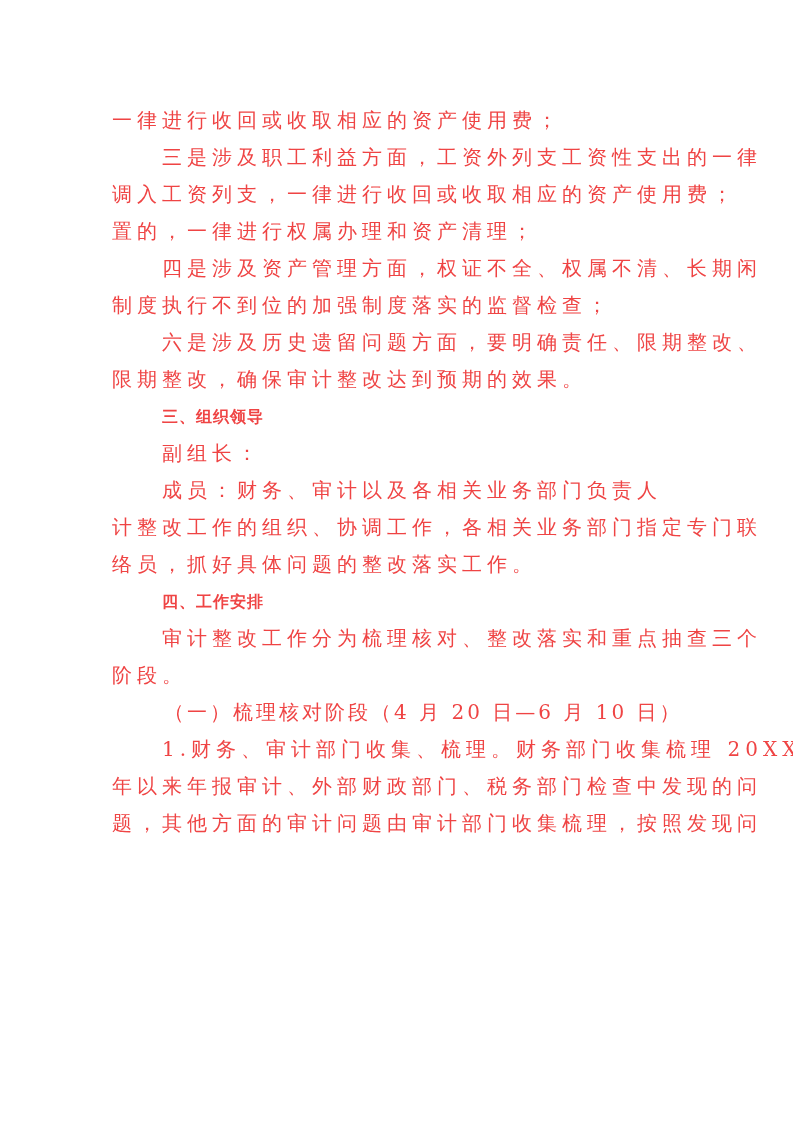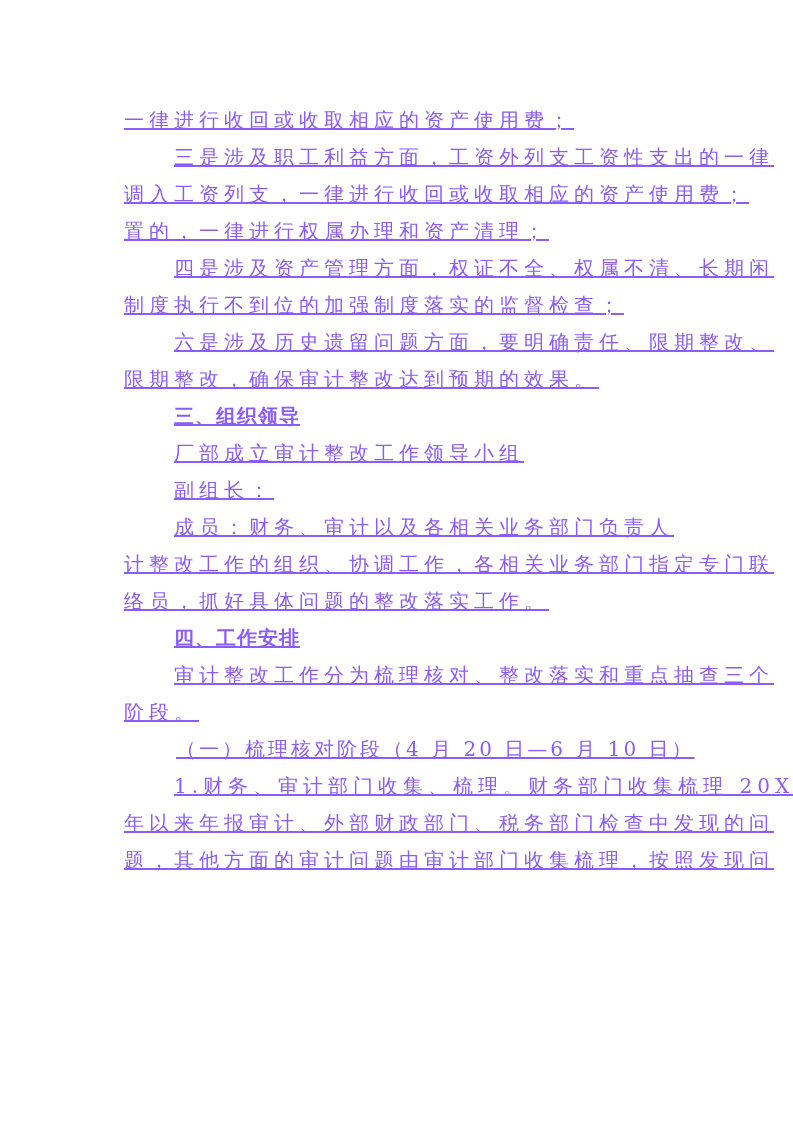--- a/index.html
+++ b/index.html
@@ -1,58 +1,56 @@
 <!DOCTYPE html>
 <html><head>
 <meta charset="utf-8">
 <style>
   html, body { margin: 0; padding: 0; background: #ffffff; }
   body { width: 793px; height: 1122px; position: relative; overflow: hidden; }
   .page {
     position: absolute;
-    left: 124px;
+    left: 112px;
     top: 102px;
     width: 556px;
-    color: #8b5cf6;
+    color: #ef4444;
     font-family: "DejaVu Serif", "Liberation Serif", serif;
-    text-decoration: underline;
   }
   .line {
     height: 37px;
     line-height: 37px;
     font-size: 20px;
     letter-spacing: 5px;
     white-space: nowrap;
   }
   .indent { padding-left: 50px; }
   .heading {
     font-family: "DejaVu Sans", "Liberation Sans", sans-serif;
     font-weight: bold;
     letter-spacing: 1px;
-    font-size: 20px;
+    font-size: 16px;
   }
   .sub {
     padding-left: 52px;
     letter-spacing: 3px;
   }
 </style>
 </head>
 <body>
 
 <div class="page">
   <div class="line">一律进行收回或收取相应的资产使用费；</div>
   <div class="line indent">三是涉及职工利益方面，工资外列支工资性支出的一律</div>
   <div class="line">调入工资列支，一律进行收回或收取相应的资产使用费；</div>
   <div class="line">置的，一律进行权属办理和资产清理；</div>
   <div class="line indent">四是涉及资产管理方面，权证不全、权属不清、长期闲</div>
   <div class="line">制度执行不到位的加强制度落实的监督检查；</div>
   <div class="line indent">六是涉及历史遗留问题方面，要明确责任、限期整改、</div>
   <div class="line">限期整改，确保审计整改达到预期的效果。</div>
   <div class="line indent heading">三、组织领导</div>
-  <div class="line indent">厂部成立审计整改工作领导小组</div>
   <div class="line indent">副组长：</div>
   <div class="line indent">成员：财务、审计以及各相关业务部门负责人</div>
   <div class="line">计整改工作的组织、协调工作，各相关业务部门指定专门联</div>
   <div class="line">络员，抓好具体问题的整改落实工作。</div>
   <div class="line indent heading">四、工作安排</div>
   <div class="line indent">审计整改工作分为梳理核对、整改落实和重点抽查三个</div>
   <div class="line">阶段。</div>
   <div class="line sub">（一）梳理核对阶段（4 月 20 日—6 月 10 日）</div>
   <div class="line indent">1.财务、审计部门收集、梳理。财务部门收集梳理 20XX</div>
   <div class="line">年以来年报审计、外部财政部门、税务部门检查中发现的问</div>

